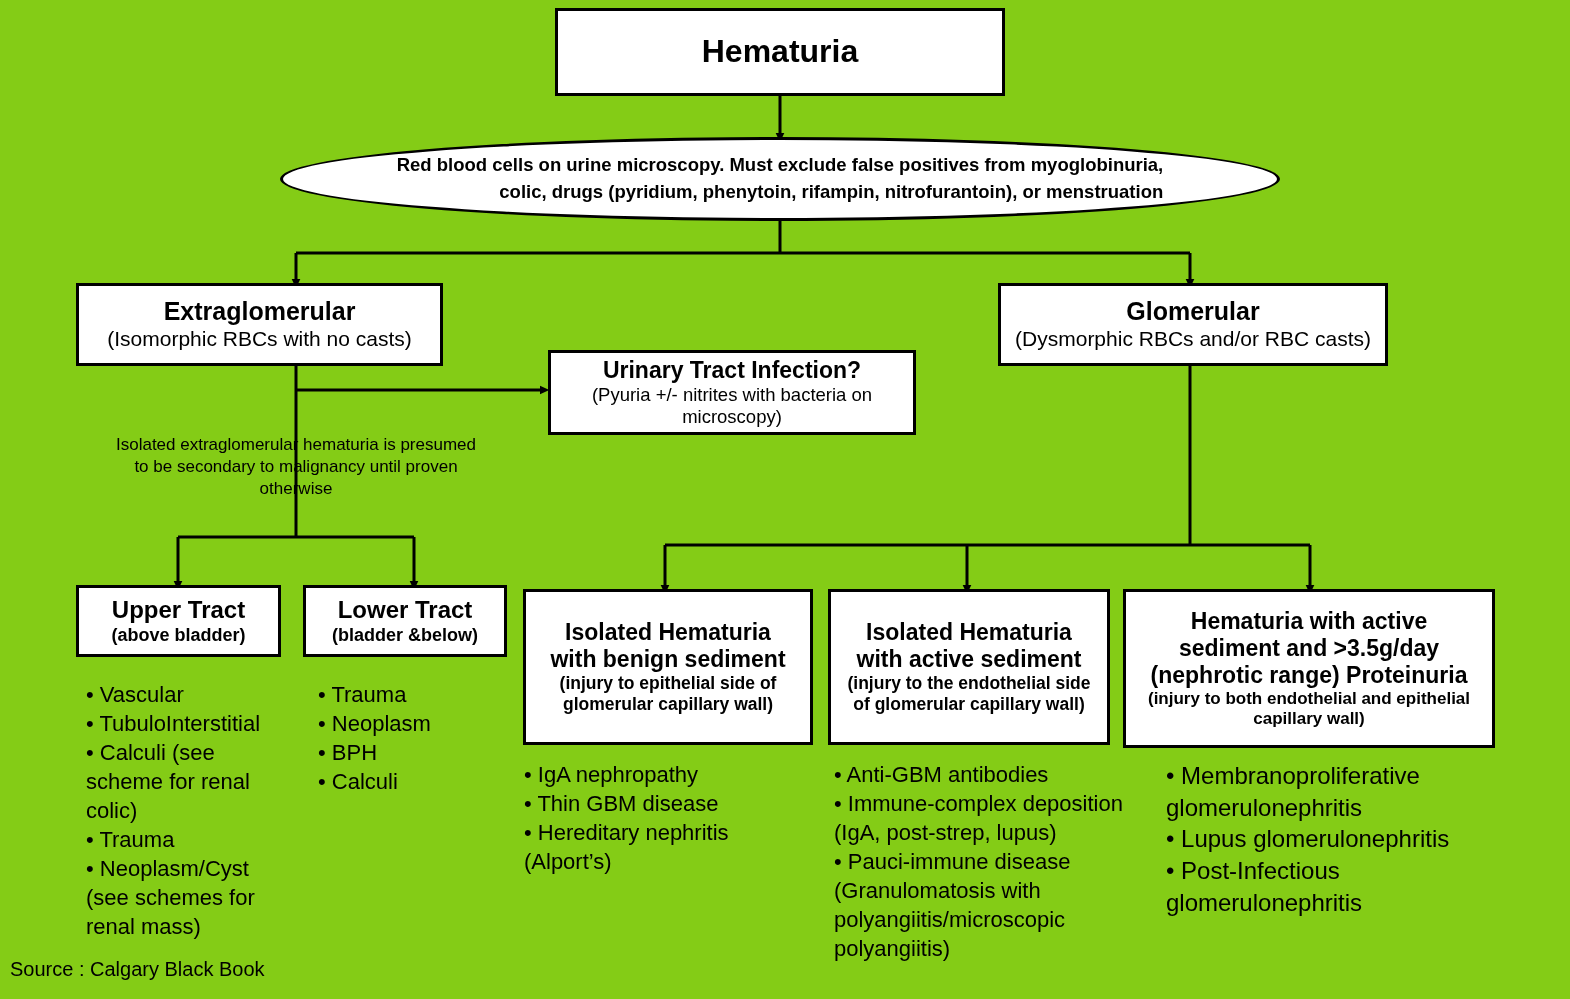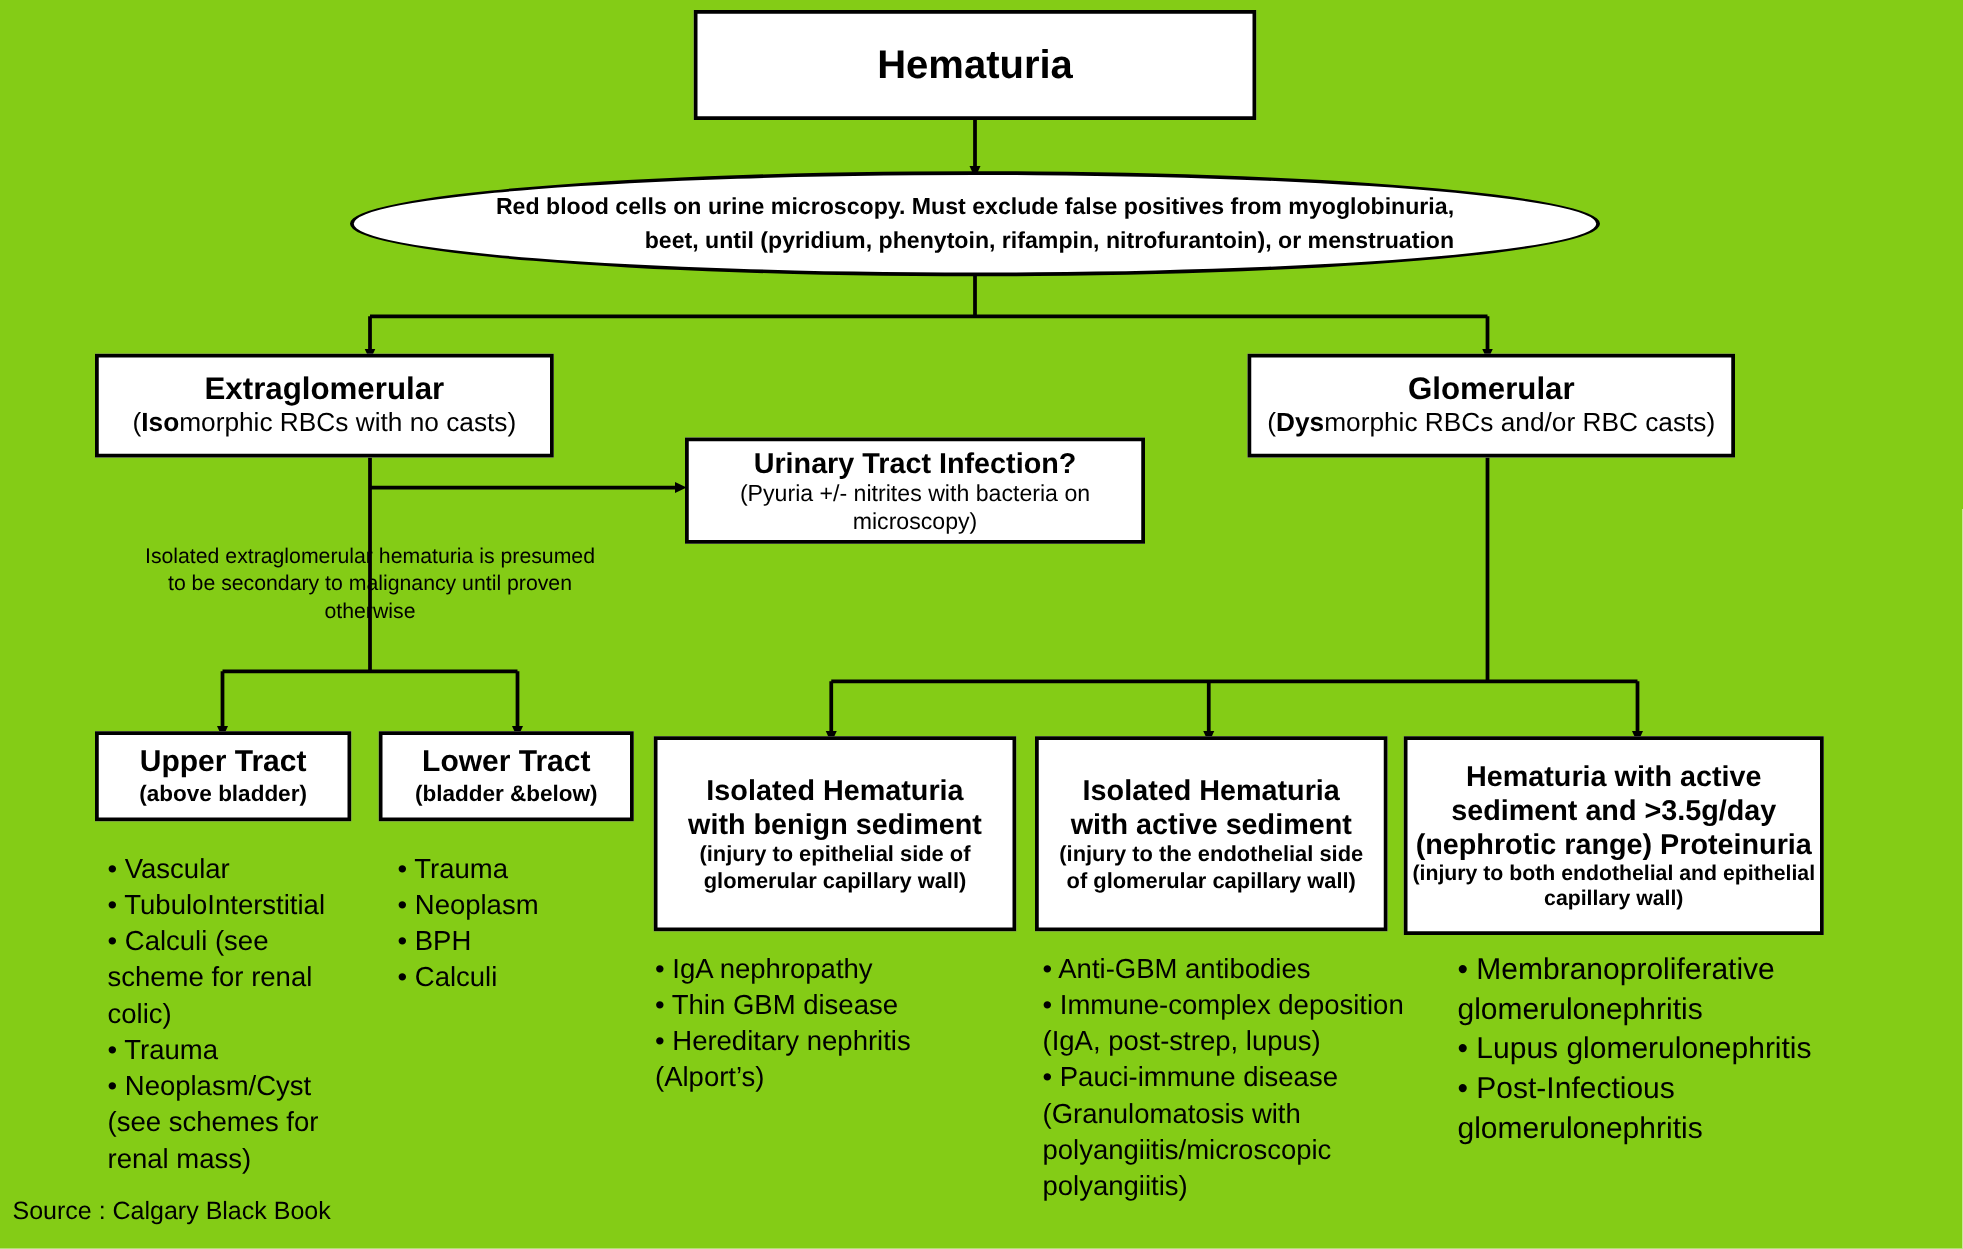--- a/index.html
+++ b/index.html
@@ -56,21 +56,21 @@
   .caption{
     position:absolute;
     font-size:20px;
   }
   svg.wires{
     position:absolute;
     left:0;top:0;
     width:1570px;height:999px;
     pointer-events:none;
   }
-  .b{font-weight:bold;}
+  .b{font-weight:normal;}
 </style>
 </head>
 <body>
 
 <div id="canvas">
 
   <svg class="wires" viewBox="0 0 1570 999">
     <defs>
       <marker id="ah" markerWidth="11" markerHeight="11" refX="4.2" refY="5" orient="auto" markerUnits="userSpaceOnUse">
         <path d="M0,0.6 L9.5,5 L0,9.4 z" fill="#000"></path>
@@ -101,21 +101,21 @@
     </g>
   </svg>
 
   <div class="box" style="left:555px;top:8px;width:450px;height:88px;font-size:32px;">
     <span class="ttl">Hematuria</span>
   </div>
 
   <div class="ellipse" style="left:280px;top:137px;width:1000px;height:84px;font-size:18.5px;">
     <div>
       <div>Red blood cells on urine microscopy. Must exclude false positives from myoglobinuria,</div>
-      <div>beet, until (pyridium, phenytoin, rifampin, nitrofurantoin), or menstruation</div>
+      <div>colic, drugs (pyridium, phenytoin, rifampin, nitrofurantoin), or menstruation</div>
     </div>
   </div>
 
   <div class="box" style="left:76px;top:283px;width:367px;height:83px;">
     <span class="ttl" style="font-size:25px;">Extraglomerular</span>
     <span class="sub" style="font-size:21px;"><span>(</span><span class="b">Iso</span><span>morphic RBCs with no casts)</span></span>
   </div>
 
   <div class="box" style="left:548px;top:350px;width:368px;height:85px;">
     <span class="ttl" style="font-size:23px;">Urinary Tract Infection?</span>
@@ -175,21 +175,21 @@
     <span class="sub-b" style="font-size:17.5px;">of glomerular capillary wall)</span>
   </div>
   <div class="list" style="left:834px;top:760px;width:310px;font-size:22px;">• Anti-GBM antibodies
 • Immune-complex deposition
 (IgA, post-strep, lupus)
 • Pauci-immune disease
 (Granulomatosis with
 polyangiitis/microscopic
 polyangiitis)</div>
 
-  <div class="box" style="left:1123px;top:589px;width:336px;height:159px;">
+  <div class="box" style="left:1123px;top:589px;width:372px;height:159px;">
     <span class="ttl" style="font-size:23px;">Hematuria with active</span>
     <span class="ttl" style="font-size:23px;">sediment and &gt;3.5g/day</span>
     <span class="ttl" style="font-size:23px;">(nephrotic range) Proteinuria</span>
     <span class="sub-b" style="font-size:17px;">(injury to both endothelial and epithelial</span>
     <span class="sub-b" style="font-size:17px;">capillary wall)</span>
   </div>
   <div class="list" style="left:1166px;top:760px;width:330px;font-size:24px;">• Membranoproliferative
 glomerulonephritis
 • Lupus glomerulonephritis
 • Post-Infectious

